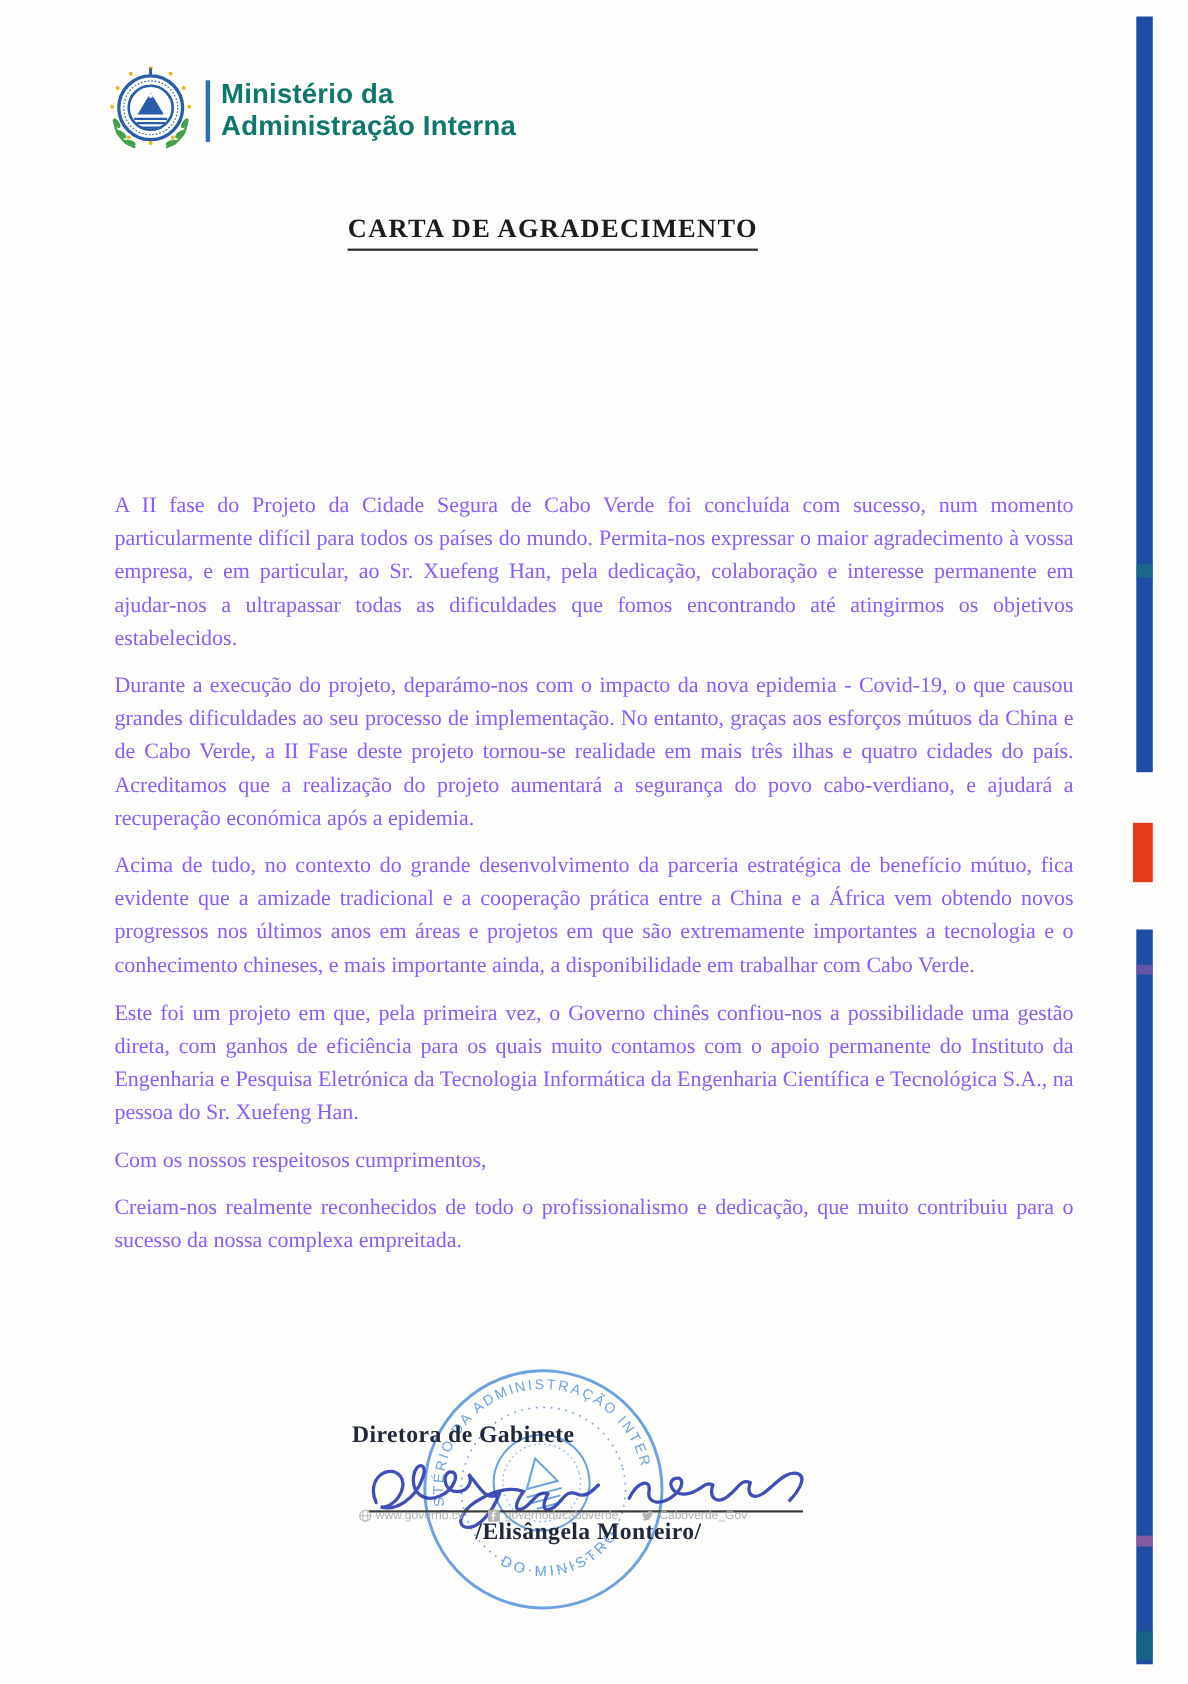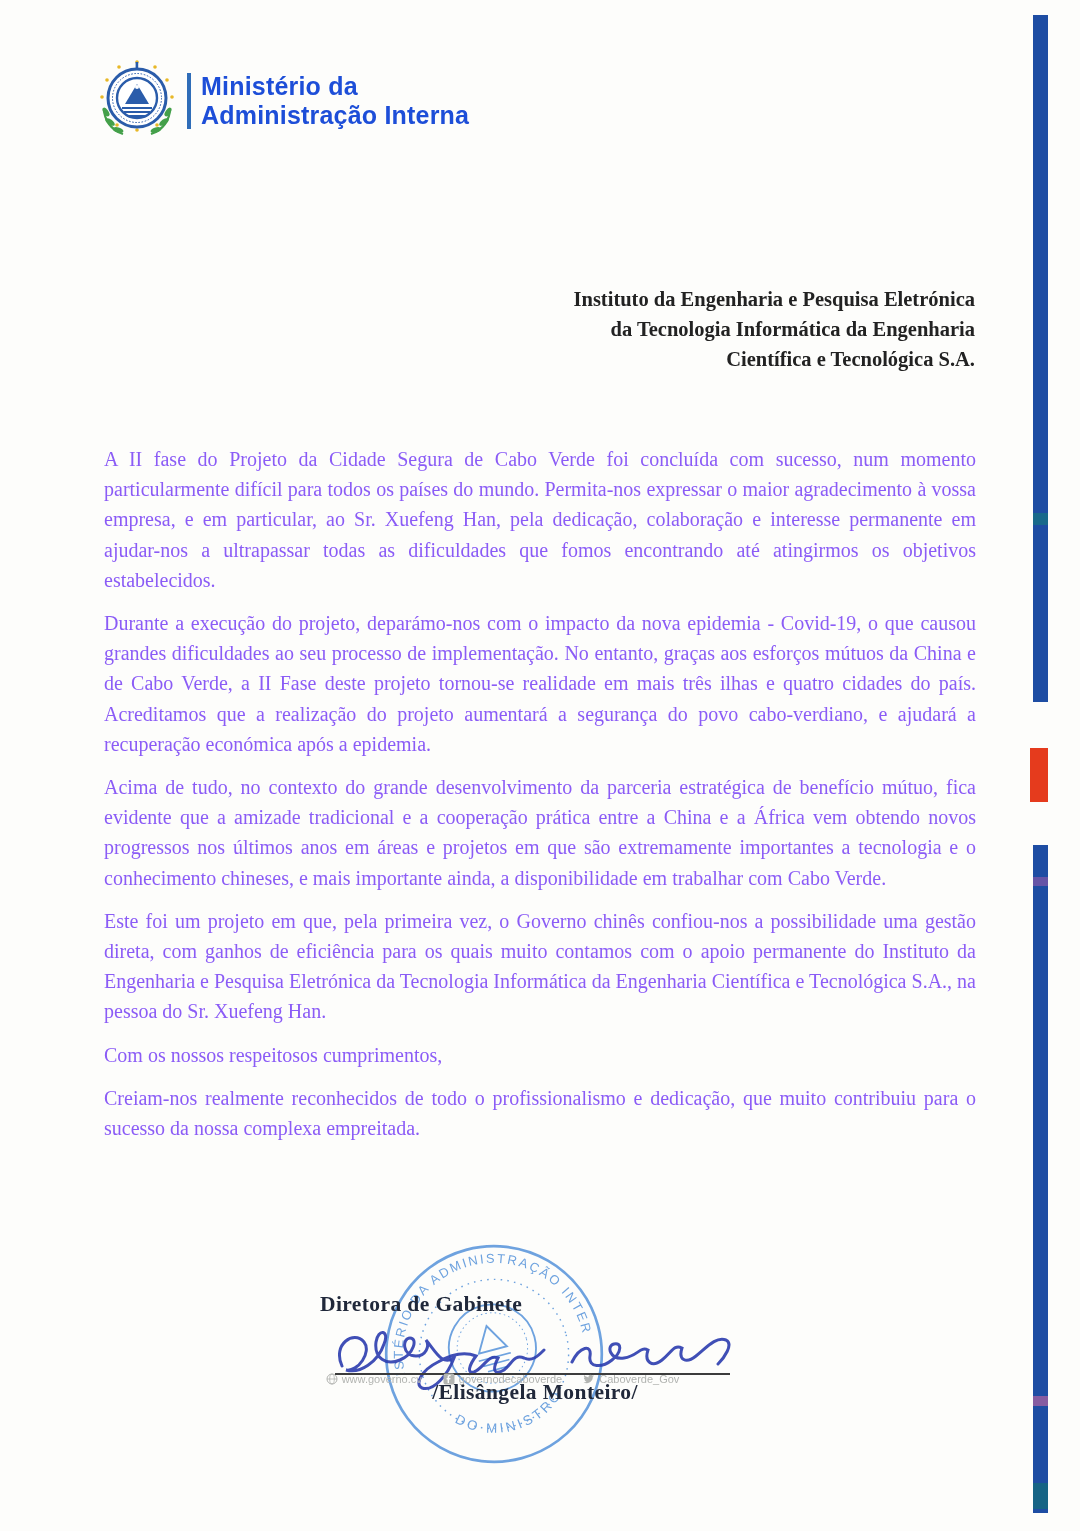--- a/index.html
+++ b/index.html
@@ -7,21 +7,21 @@
     position:relative;width:1080px;height:1531px;margin:0 auto;
     background:#fdfdfb;overflow:hidden;
     font-family:"Liberation Serif", serif;color:#343434;
   }
   
   .letterhead{position:absolute;left:95px;top:56px;display:flex;align-items:center;}
   .emblem{width:84px;height:90px;}
   .lh-divider{width:4px;height:56px;background:#2f6db8;margin:0 10px 0 8px;}
   .lh-text{
     font-family:"Liberation Sans", sans-serif;font-weight:bold;
-    font-size:25px;line-height:29px;color:#1d4ed8;letter-spacing:0.2px;
+    font-size:25px;line-height:29px;color:#0f766e;letter-spacing:0.2px;
   }
   
   .title-wrap{position:absolute;top:195px;left:0;width:1005px;text-align:center;}
   .title{
     display:inline-block;font-size:24px;font-weight:bold;color:#1c1c1c;
     letter-spacing:1.2px;border-bottom:2.5px solid #2a2a2a;padding-bottom:4px;
   }
   
   .recipient{
     position:absolute;top:284px;right:105px;text-align:right;
@@ -115,26 +115,24 @@
         <ellipse cx="61" cy="74" rx="5.6" ry="2.6" fill="#44a04a" transform="rotate(-15 61 74)"></ellipse>
       </g>
     </svg>
     <div class="lh-divider"></div>
     <div class="lh-text">
       <div>Ministério da</div>
       <div>Administração Interna</div>
     </div>
   </div>
 
-
-  <div class="recipient">
-    <div>Instituto da Engenharia e Pesquisa Eletrónica</div>
-    <div>da Tecnologia Informática da Engenharia</div>
-    <div>Científica e Tecnológica S.A.</div>
-  </div>
+  <div class="title-wrap">
+    <span class="title">CARTA DE AGRADECIMENTO</span>
+  </div>
+
 
   <div class="body-text">
     <p>A II fase do Projeto da Cidade Segura de Cabo Verde foi concluída com sucesso, num momento particularmente difícil para todos os países do mundo. Permita-nos expressar o maior agradecimento à vossa empresa, e em particular, ao Sr. Xuefeng Han, pela dedicação, colaboração e interesse permanente em ajudar-nos a ultrapassar todas as dificuldades que fomos encontrando até atingirmos os objetivos estabelecidos.</p>
     <p>Durante a execução do projeto, deparámo-nos com o impacto da nova epidemia - Covid-19, o que causou grandes dificuldades ao seu processo de implementação. No entanto, graças aos esforços mútuos da China e de Cabo Verde, a II Fase deste projeto tornou-se realidade em mais três ilhas e quatro cidades do país. Acreditamos que a realização do projeto aumentará a segurança do povo cabo-verdiano, e ajudará a recuperação económica após a epidemia.</p>
     <p>Acima de tudo, no contexto do grande desenvolvimento da parceria estratégica de benefício mútuo, fica evidente que a amizade tradicional e a cooperação prática entre a China e a África vem obtendo novos progressos nos últimos anos em áreas e projetos em que são extremamente importantes a tecnologia e o conhecimento chineses, e mais importante ainda, a disponibilidade em trabalhar com Cabo Verde.</p>
     <p>Este foi um projeto em que, pela primeira vez, o Governo chinês confiou-nos a possibilidade uma gestão direta, com ganhos de eficiência para os quais muito contamos com o apoio permanente do Instituto da Engenharia e Pesquisa Eletrónica da Tecnologia Informática da Engenharia Científica e Tecnológica S.A., na pessoa do Sr. Xuefeng Han.</p>
     <p>Com os nossos respeitosos cumprimentos,</p>
     <p>Creiam-nos realmente reconhecidos de todo o profissionalismo e dedicação, que muito contribuiu para o sucesso da nossa complexa empreitada.</p>
   </div>
 

